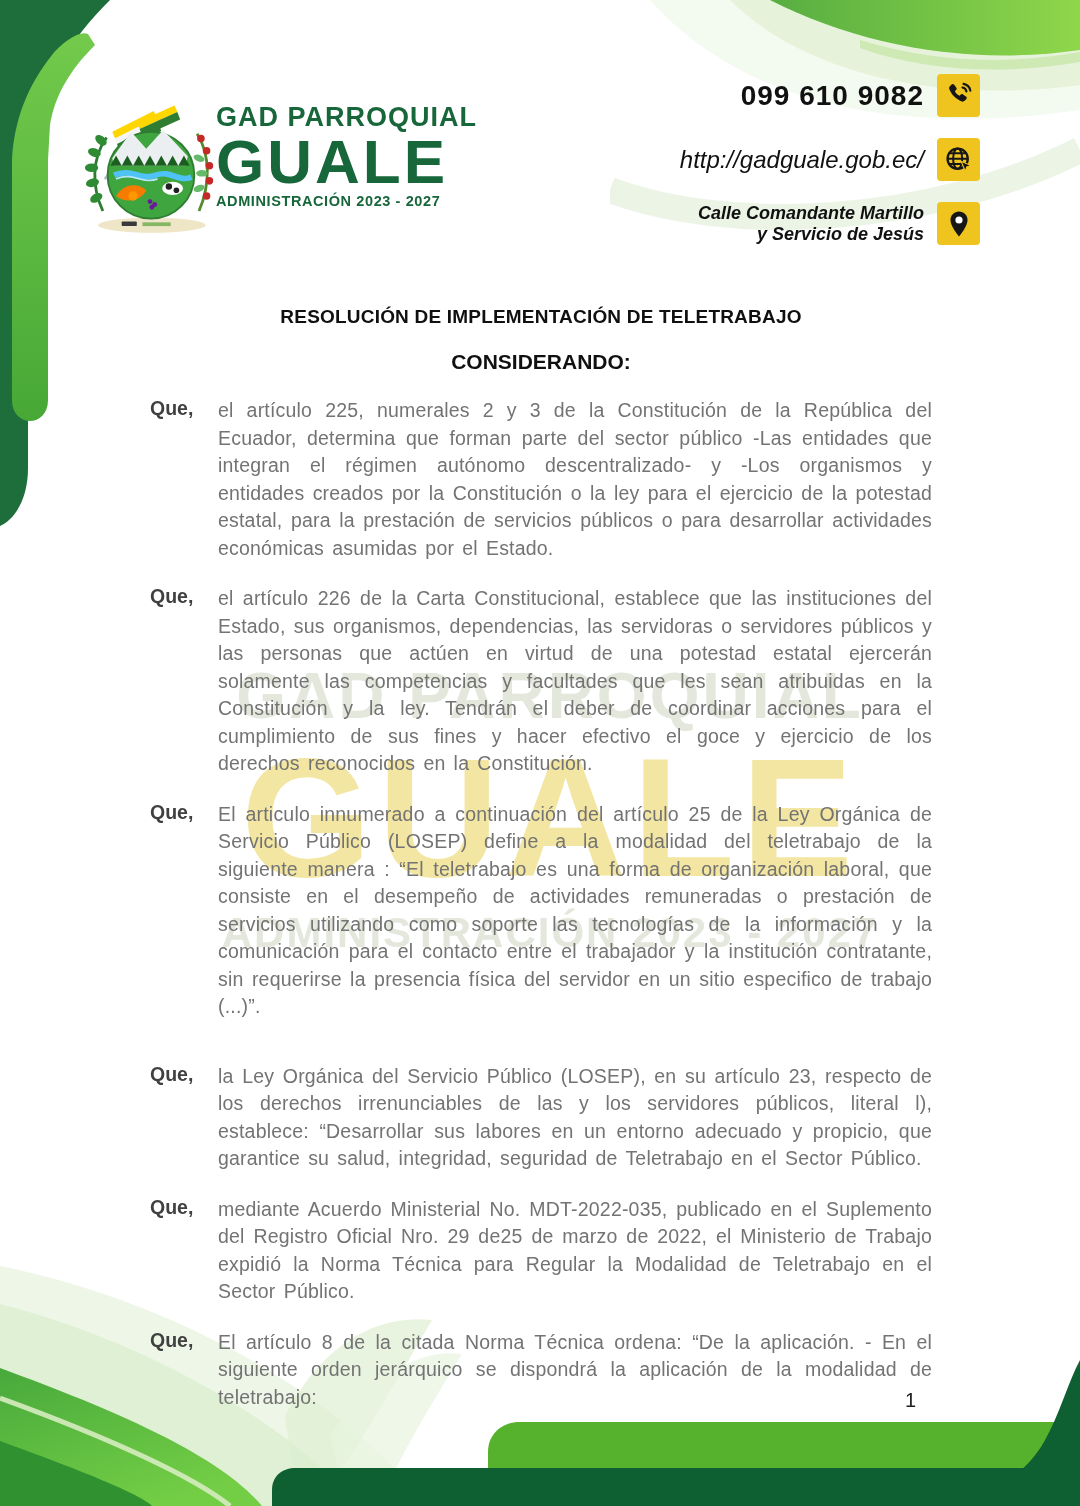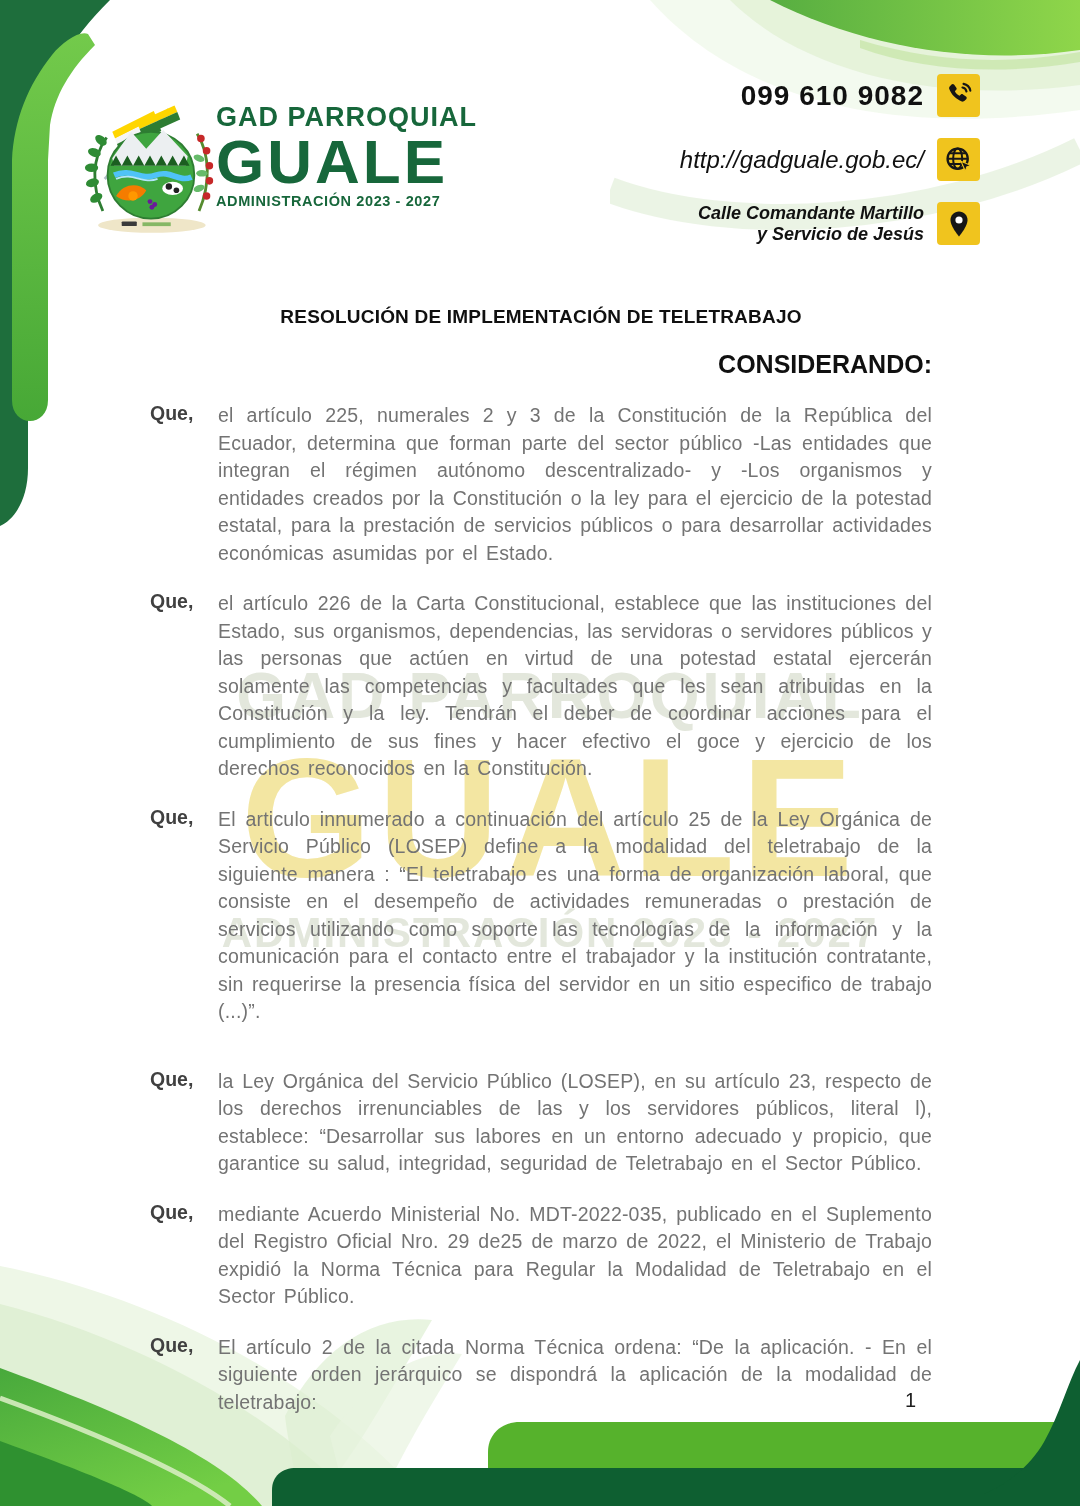--- a/index.html
+++ b/index.html
@@ -31,21 +31,21 @@
   .contact-text { color:#111; text-align:right; }
   .phone-text { font-size:28px; font-weight:bold; letter-spacing:1px; }
   .web-text { font-size:24px; font-weight:normal; font-style:italic; }
   .addr-text { font-size:18px; font-weight:bold; font-style:italic; line-height:1.15; }
   .icon-box { width:43px; height:43px; border-radius:4px; background:#f0c41e; display:flex; align-items:center; justify-content:center; flex-shrink:0; }
   .icon-box svg { width:32px; height:32px; }
   
   .doc-body { position:absolute; left:150px; top:278px; width:782px;margin-top:28px; }
   .doc-title { text-align:center; font-size:19px; font-weight:bold; color:#101010; letter-spacing:0.2px; }
   .doc-title + .doc-title { margin-top:21px; }
-  .section-heading { text-align:right; font-size:25px; font-weight:bold; color:#101010; margin-top:22px; }
+  .section-heading { text-align:center; font-size:21px; font-weight:bold; color:#101010; margin-top:22px; }
   .clause { display:flex; margin-top:23px; }
   .clause-gap-lg { margin-top:42px; }
   .clause-label { width:68px; flex-shrink:0; font-weight:bold; font-size:19.5px; color:#404040; }
   .clause-text {
     flex:1; font-size:19.5px; line-height:27.5px; text-align:justify;
     color:#737373; letter-spacing:0.2px; word-spacing:2.5px;
   }
   .page-number { position:absolute; left:905px; top:1389px; font-size:20px; color:#1d1d1d; z-index:3; }
 </style>
 </head>
@@ -206,19 +206,19 @@
       <div class="clause clause-gap-lg">
         <div class="clause-label">Que,</div>
         <div class="clause-text">la Ley Orgánica del Servicio Público (LOSEP), en su artículo 23, respecto de los derechos irrenunciables de las y los servidores públicos, literal l), establece: “Desarrollar sus labores en un entorno adecuado y propicio, que garantice su salud, integridad, seguridad de Teletrabajo en el Sector Público.</div>
       </div>
       <div class="clause">
         <div class="clause-label">Que,</div>
         <div class="clause-text">mediante Acuerdo Ministerial No. MDT-2022-035,  publicado en el Suplemento del Registro Oficial Nro. 29 de25 de marzo de 2022, el Ministerio de Trabajo expidió la Norma Técnica para Regular la Modalidad   de Teletrabajo en el Sector Público.</div>
       </div>
       <div class="clause">
         <div class="clause-label">Que,</div>
-        <div class="clause-text">El artículo 2 de la citada Norma Técnica  ordena: “De la aplicación. -  En el siguiente orden jerárquico se dispondrá la aplicación de la modalidad de teletrabajo:</div>
+        <div class="clause-text">El artículo 8 de la citada Norma Técnica  ordena: “De la aplicación. -  En el siguiente orden jerárquico se dispondrá la aplicación de la modalidad de teletrabajo:</div>
       </div>
     </div>
 
     <div class="page-number">1</div>
   </div>
 </div>
 
 </body></html>

